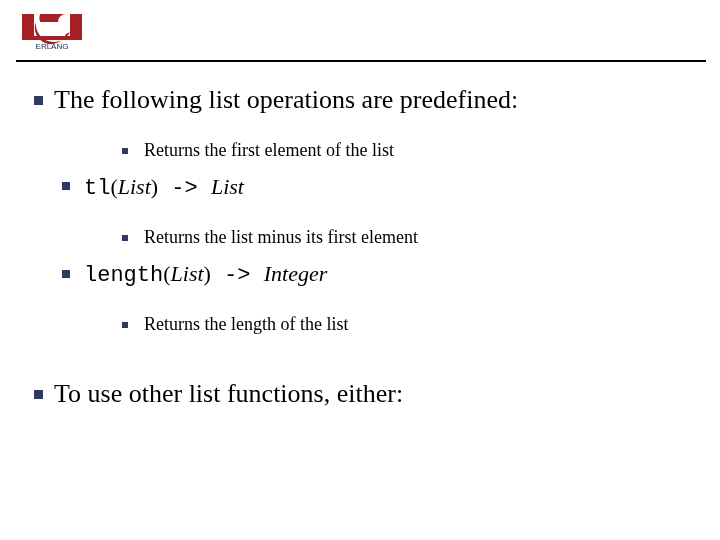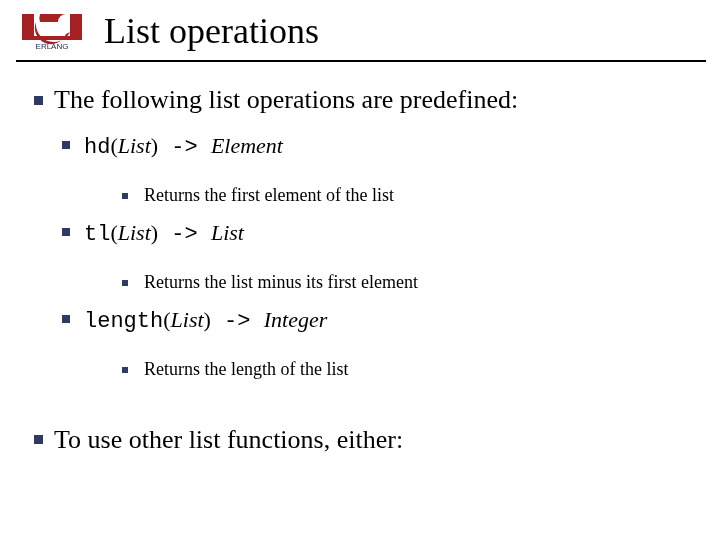--- a/index.html
+++ b/index.html
@@ -79,32 +79,28 @@
     <svg viewBox="0 0 60 36">
       <rect x="0" y="0" width="12" height="26" fill="#a62124"></rect>
       <rect x="48" y="0" width="12" height="26" fill="#a62124"></rect>
       <rect x="0" y="22" width="60" height="4" fill="#a62124"></rect>
       <path d="M18 0 h26 a8 8 0 0 0 -8 8 h-18 a12 12 0 0 1 0 -8 z" fill="#a62124"></path>
       <path d="M14 8 a14 14 0 0 0 30 12 l4 -2 a18 18 0 0 1 -34 -10 z" fill="#a62124"></path>
       <text x="30" y="35" text-anchor="middle" font-family="Arial, sans-serif" font-size="8" fill="#142853">ERLANG</text>
     </svg>
   </div>
 
-  <div class="title">List operations</div>
   <hr class="title-rule">
 
   <div class="content">
 
     <div class="b1 bullet-sq">The following list operations are predefined:</div>
 
     <div class="l2-group">
 
-      <div class="b2 bullet-sq">
-        <span class="mono">hd</span><span>(</span><span class="ital">List</span><span>)</span><span class="mono"> -&gt; </span><span class="ital">Element</span>
-      </div>
       <div class="l3-group">
         <div class="b3 bullet-sq">Returns the first element of the list</div>
       </div>
 
       <div class="b2 bullet-sq">
         <span class="mono">tl</span><span>(</span><span class="ital">List</span><span>)</span><span class="mono"> -&gt; </span><span class="ital">List</span>
       </div>
       <div class="l3-group">
         <div class="b3 bullet-sq">Returns the list minus its first element</div>
       </div>

